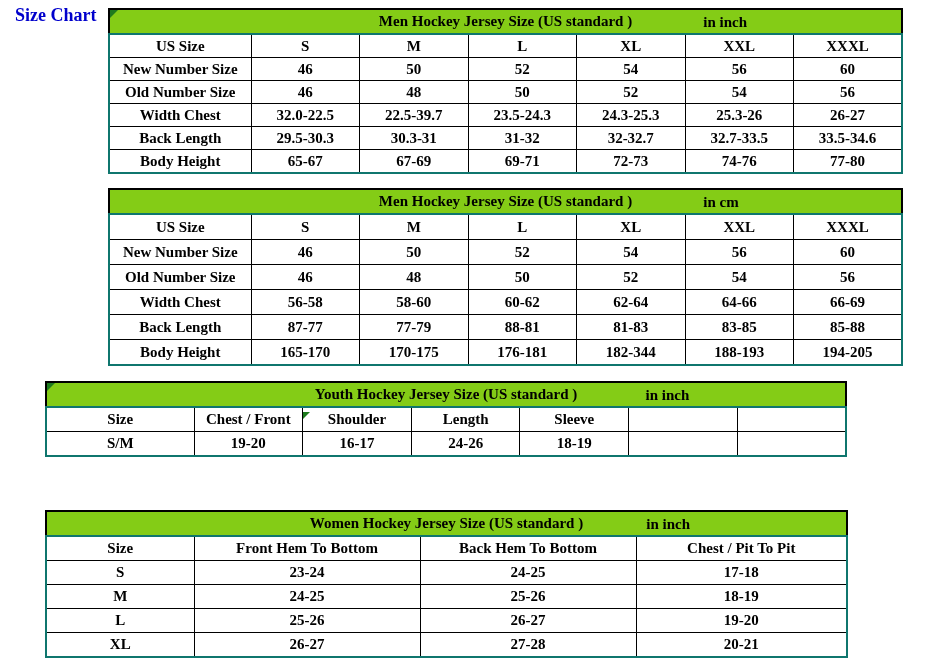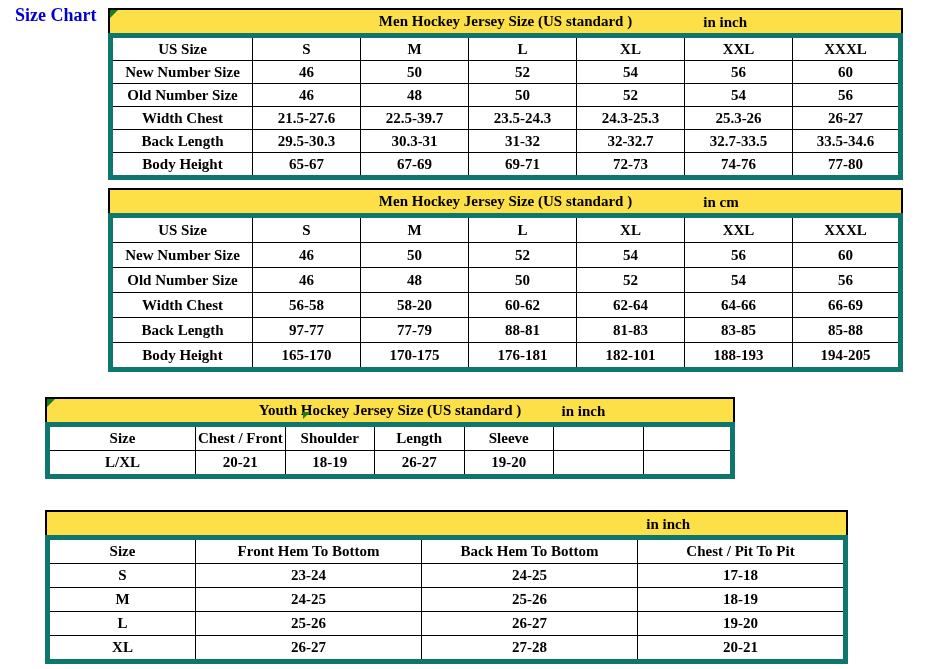--- a/index.html
+++ b/index.html
@@ -18,42 +18,42 @@
     left: 15px;
     top: 5px;
     font-size: 18px;
     font-weight: bold;
     color: #0000cc;
     white-space: nowrap;
   }
   .tbl { position: absolute; }
   .tbl-header {
     position: relative;
-    background: #fde047;
+    background: #84cc16;
     border: 2px solid #000;
     border-bottom: 0;
     height: 23px;
     display: flex;
     align-items: center;
     justify-content: center;
     font-size: 15px;
     font-weight: bold;
   }
   .tbl-unit {
     position: absolute;
     left: 75%;
     top: 50%;
     transform: translateY(-50%);
     white-space: nowrap;
   }
   table {
     border-collapse: collapse;
     table-layout: fixed;
     width: 100%;
-    border: 5px solid #0f766e;
+    border: 2px solid #0f766e;
   }
   th, td {
     border: 1px solid #000;
     text-align: center;
     vertical-align: middle;
     font-size: 15px;
     font-weight: bold;
     padding: 0 2px;
     overflow: hidden;
     white-space: nowrap;
@@ -118,21 +118,21 @@
             <td>Old Number Size</td>
             <td>46</td>
             <td>48</td>
             <td>50</td>
             <td>52</td>
             <td>54</td>
             <td>56</td>
           </tr>
           <tr>
             <td>Width Chest</td>
-            <td>21.5-27.6</td>
+            <td>32.0-22.5</td>
             <td>22.5-39.7</td>
             <td>23.5-24.3</td>
             <td>24.3-25.3</td>
             <td>25.3-26</td>
             <td>26-27</td>
           </tr>
           <tr>
             <td>Back Length</td>
             <td>29.5-30.3</td>
             <td>30.3-31</td>
@@ -195,49 +195,49 @@
             <td>46</td>
             <td>48</td>
             <td>50</td>
             <td>52</td>
             <td>54</td>
             <td>56</td>
           </tr>
           <tr>
             <td>Width Chest</td>
             <td>56-58</td>
-            <td>58-20</td>
+            <td>58-60</td>
             <td>60-62</td>
             <td>62-64</td>
             <td>64-66</td>
             <td>66-69</td>
           </tr>
           <tr>
             <td>Back Length</td>
-            <td>97-77</td>
+            <td>87-77</td>
             <td>77-79</td>
             <td>88-81</td>
             <td>81-83</td>
             <td>83-85</td>
             <td>85-88</td>
           </tr>
           <tr>
             <td>Body Height</td>
             <td>165-170</td>
             <td>170-175</td>
             <td>176-181</td>
-            <td>182-101</td>
+            <td>182-344</td>
             <td>188-193</td>
             <td>194-205</td>
           </tr>
         </tbody>
     </table>
   </section>
 
-  <section class="tbl tbl-youth" style="left:45px; top:381px; width:690px;margin-top:16px;">
+  <section class="tbl tbl-youth" style="left:45px; top:381px; width:802px;">
     <div class="tbl-header">
       <span class="corner-tri" style="left:0; top:0;"></span>
       <span class="tbl-title">Youth Hockey Jersey Size (US standard )</span>
       <span class="tbl-unit">in inch</span>
     </div>
     <table>
       <colgroup>
           <col style="width:148px;">
           <col>
           <col>
@@ -252,36 +252,37 @@
             <th>Chest / Front</th>
             <th>Shoulder</th>
             <th>Length</th>
             <th>Sleeve</th>
             <th></th>
             <th></th>
           </tr>
         </thead>
       <tbody>
           <tr>
-            <td>L/XL</td>
-            <td>20-21</td>
+            <td>S/M</td>
+            <td>19-20</td>
+            <td>16-17</td>
+            <td>24-26</td>
             <td>18-19</td>
-            <td>26-27</td>
-            <td>19-20</td>
             <td></td>
             <td></td>
           </tr>
         </tbody>
     </table>
   </section>
 
   <span class="corner-tri" style="left:303px; top:412px; border-top-width:7px; border-right-width:7px;"></span>
 
   <section class="tbl tbl-women" style="left:45px; top:510px; width:803px;">
     <div class="tbl-header">
+      <span class="tbl-title">Women Hockey Jersey Size (US standard )</span>
       <span class="tbl-unit">in inch</span>
     </div>
     <table>
       <colgroup>
           <col style="width:148px;">
           <col style="width:226px;">
           <col style="width:216px;">
           <col>
         </colgroup>
       <thead>

